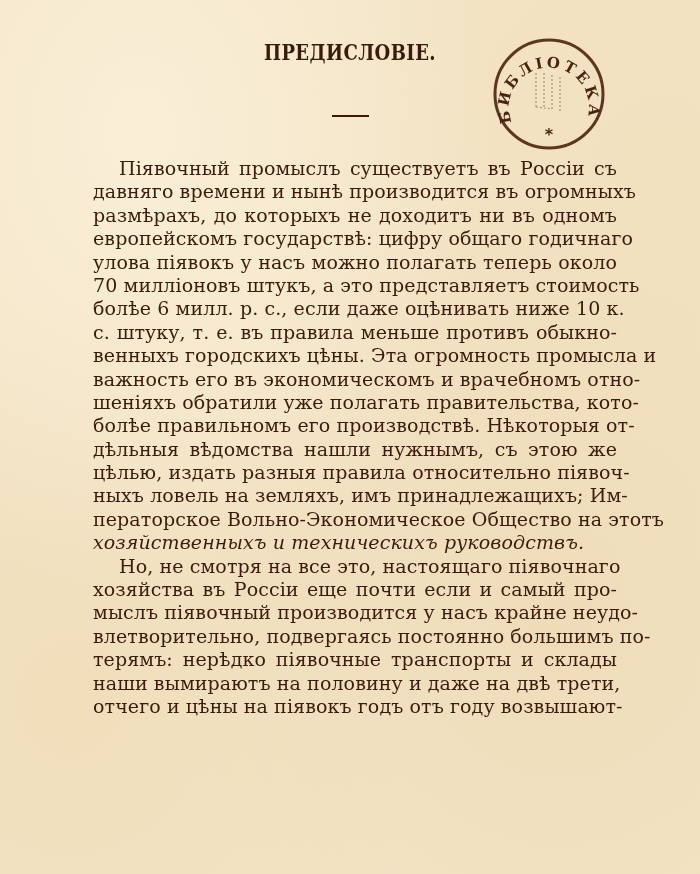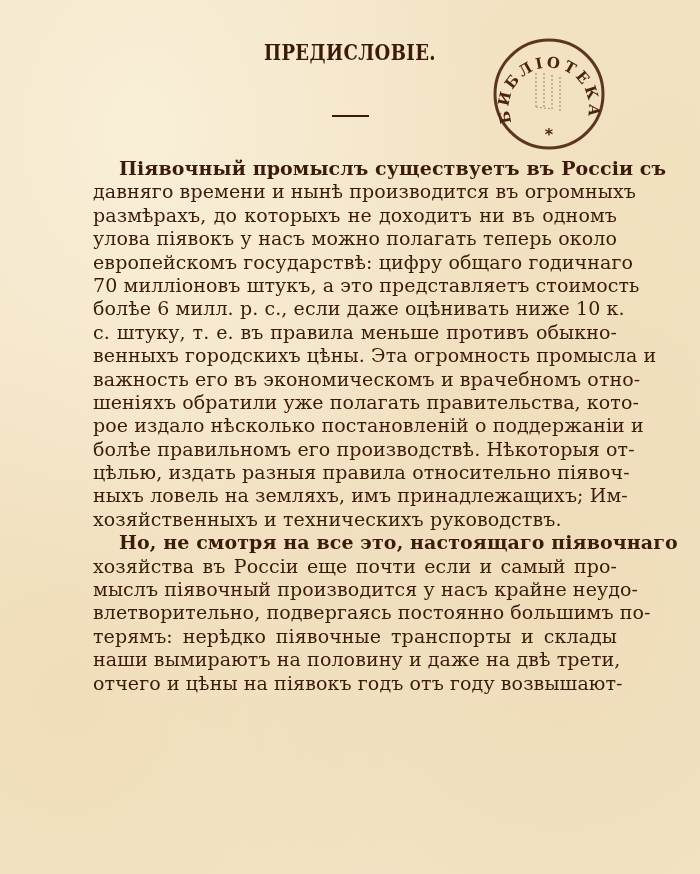--- a/index.html
+++ b/index.html
@@ -64,24 +64,24 @@
       height: 23.4px;
       line-height: 23.4px;
       font-size: 19px;
       white-space: nowrap;
       text-align: justify;
       text-align-last: justify;
       letter-spacing: 0.1px;
     }
     .line.indent {
       padding-left: 26px;
-      font-weight: bold;
     }
     .line.last {
       text-align-last: left;
+      font-style: italic;
     }
     .para-gap {
       display: block;
       height: 0;
     }
   </style>
 </head>
 <body>
 
 <div class="page">
@@ -106,32 +106,33 @@
       <line x1="68" y1="40" x2="68" y2="74"></line>
       <line x1="44" y1="70" x2="60" y2="72"></line>
     </g>
   </svg>
 
   <div class="body-text">
     <div>
       <span class="line indent">Піявочный промыслъ существуетъ въ Россіи съ</span>
       <span class="line">давняго времени и нынѣ производится въ огромныхъ</span>
       <span class="line">размѣрахъ, до которыхъ не доходитъ ни въ одномъ</span>
+      <span class="line">европейскомъ государствѣ: цифру общаго годичнаго</span>
       <span class="line">улова піявокъ у насъ можно полагать теперь около</span>
-      <span class="line">европейскомъ государствѣ: цифру общаго годичнаго</span>
       <span class="line">70 милліоновъ штукъ, а это представляетъ стоимость</span>
       <span class="line">болѣе 6 милл. р. с., если даже оцѣнивать ниже 10 к.</span>
       <span class="line">с. штуку, т. е. въ правила меньше противъ обыкно-</span>
       <span class="line">венныхъ городскихъ цѣны. Эта огромность промысла и</span>
       <span class="line">важность его въ экономическомъ и врачебномъ отно-</span>
       <span class="line">шеніяхъ обратили уже полагать правительства, кото-</span>
-      <span class="line">рое издало нѣсколько постановленій о поддержаніи и</span>
       <span class="line">болѣе правильномъ его производствѣ. Нѣкоторыя от-</span>
+      <span class="line">дѣльныя вѣдомства нашли нужнымъ, съ этою же</span>
       <span class="line">цѣлью, издать разныя правила относительно піявоч-</span>
       <span class="line">ныхъ ловель на земляхъ, имъ принадлежащихъ; Им-</span>
+      <span class="line">ператорское Вольно-Экономическое Общество на этотъ</span>
       <span class="line last">хозяйственныхъ и техническихъ руководствъ.</span>
     </div>
     <span class="para-gap"></span>
     <div>
       <span class="line indent">Но, не смотря на все это, настоящаго піявочнаго</span>
       <span class="line">хозяйства въ Россіи еще почти если и самый про-</span>
       <span class="line">мыслъ піявочный производится у насъ крайне неудо-</span>
       <span class="line">влетворительно, подвергаясь постоянно большимъ по-</span>
       <span class="line">терямъ: нерѣдко піявочные транспорты и склады</span>
       <span class="line">наши вымираютъ на половину и даже на двѣ трети,</span>

